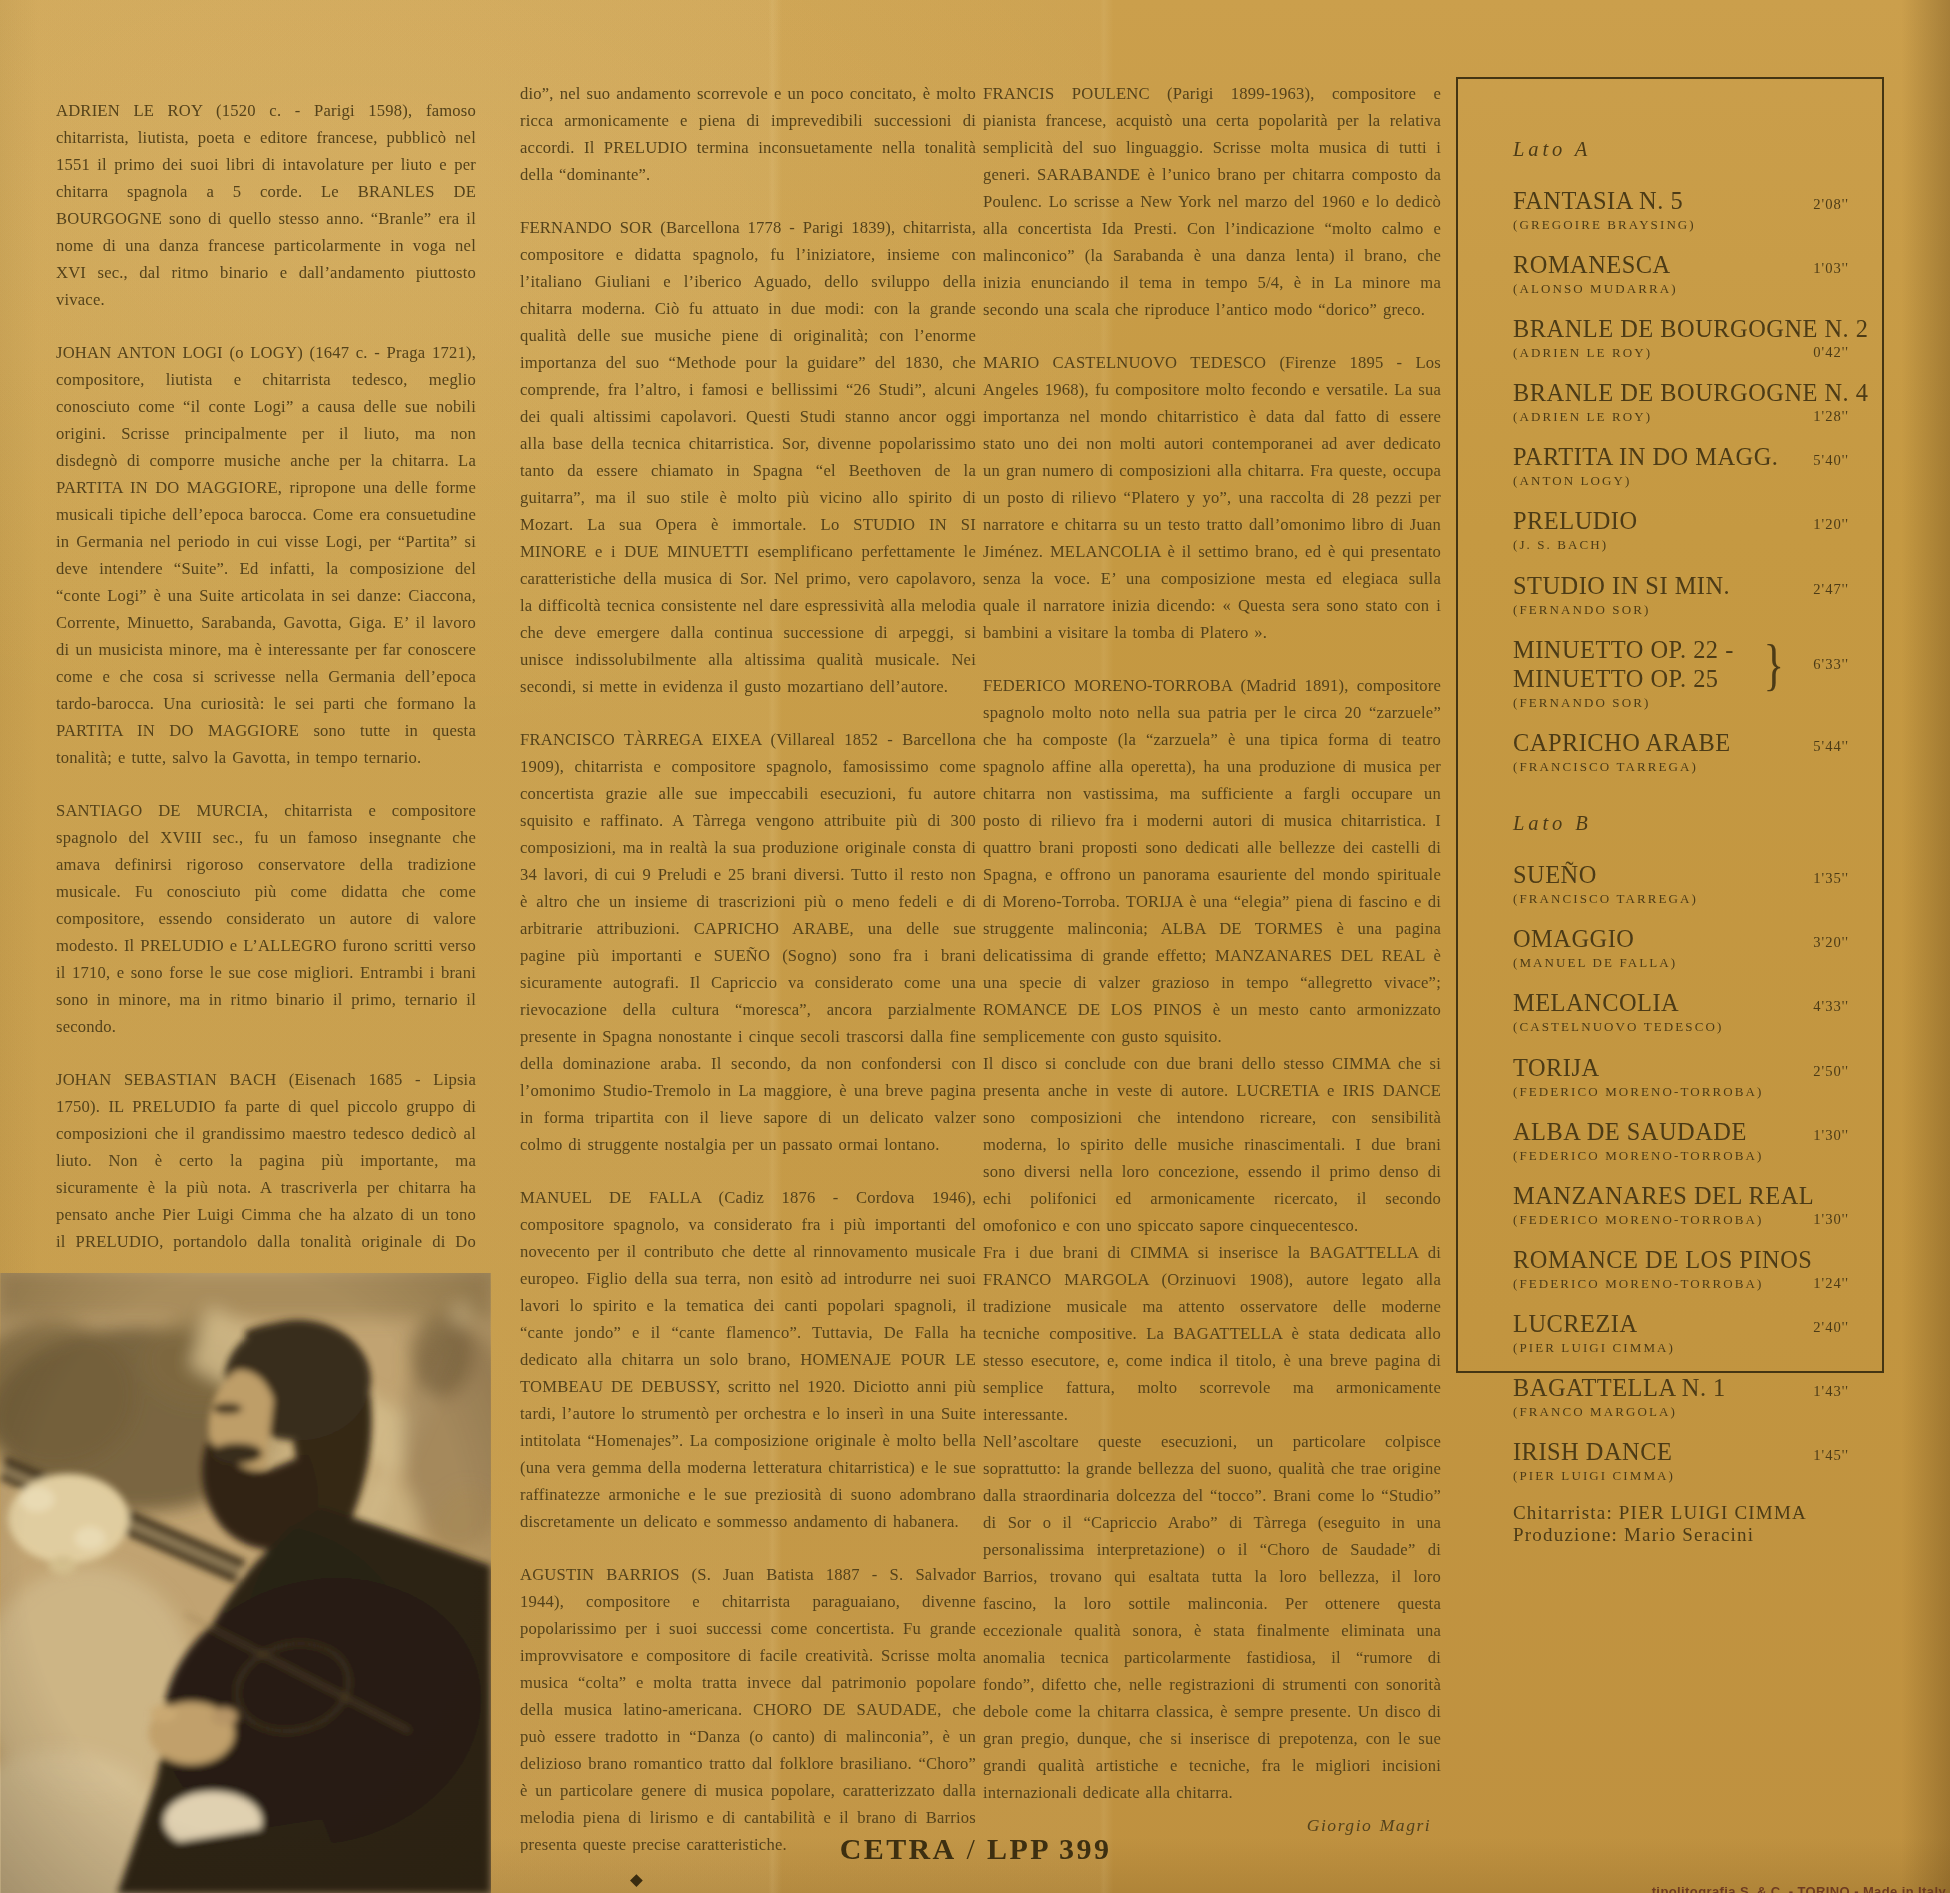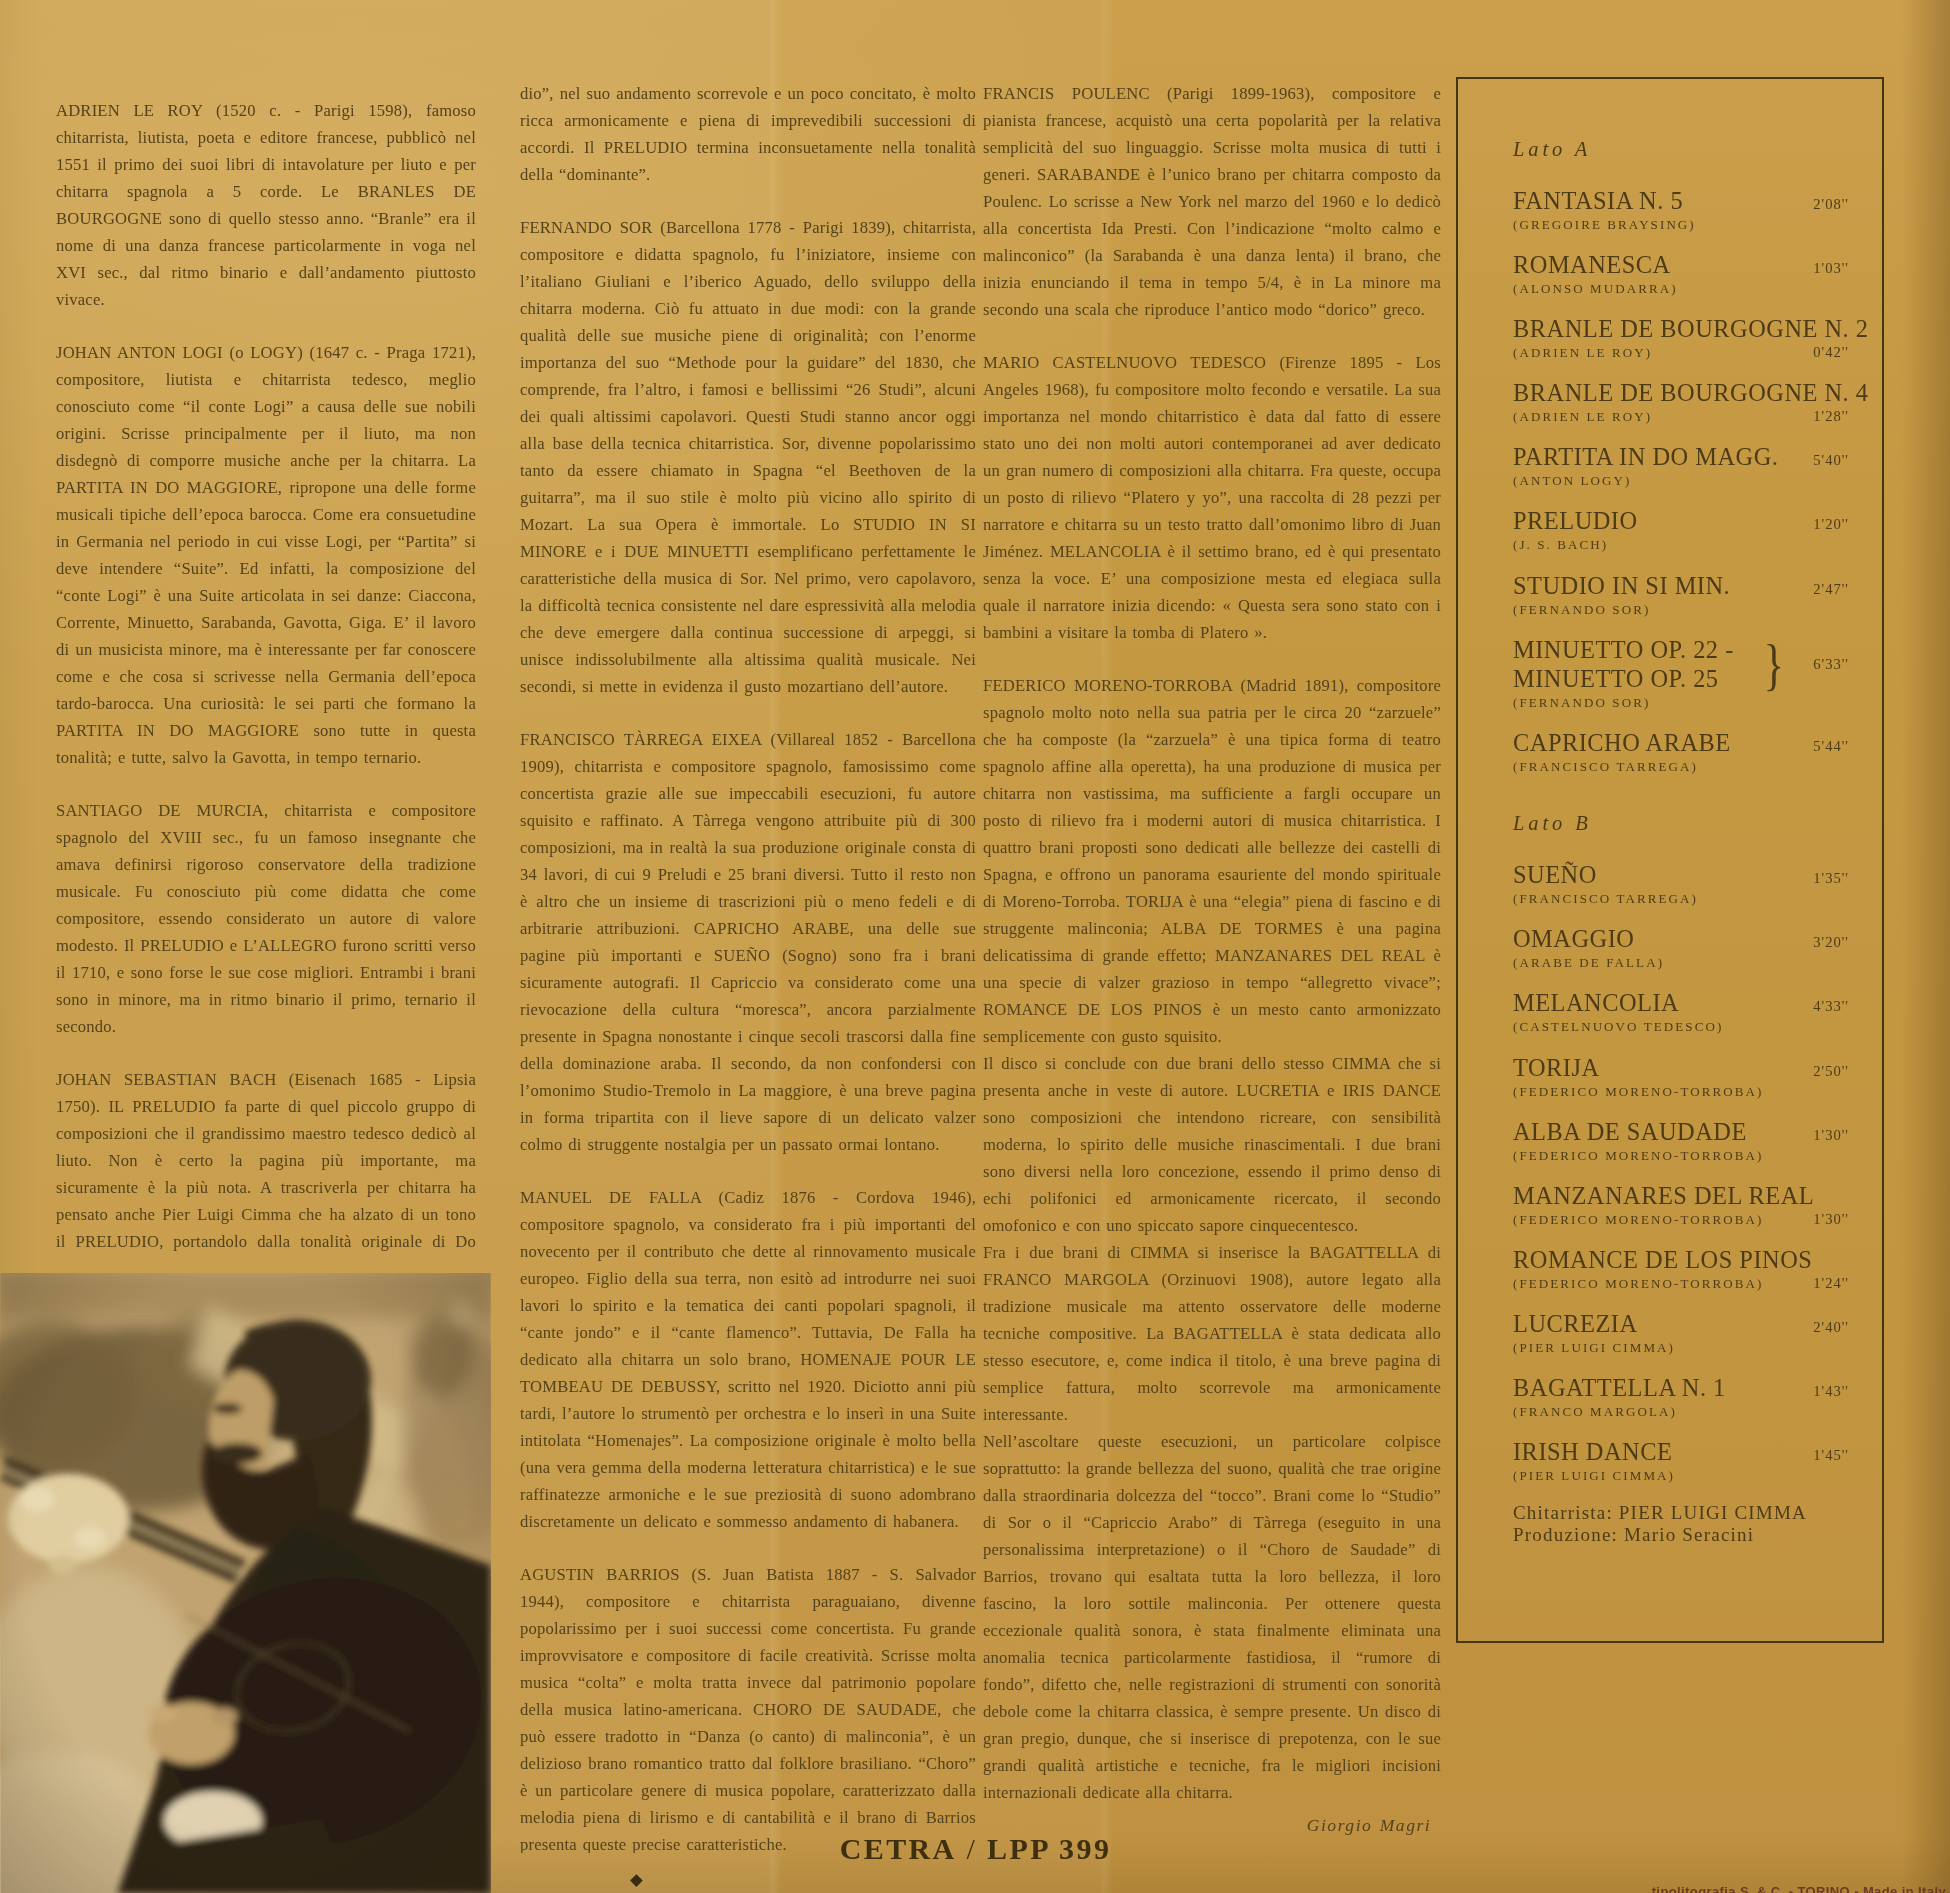--- a/index.html
+++ b/index.html
@@ -24,21 +24,21 @@
   #col2{left:520px;top:80px;width:456px;height:1773px;}
   #col3{left:983px;top:80px;width:458px;height:1773px;}
   .col p{margin:0 0 26px 0;}
   .col p.tight{margin-bottom:0;}
   .signature{
     text-align:right;font-style:italic;font-size:17.6px;letter-spacing:1.5px;
     padding-right:9.8px;margin-top:5.9px;color:#54421b;
   }
   
   #trackbox{
-    position:absolute;left:1456px;top:77px;width:428px;height:1566px;
+    position:absolute;left:1456px;top:77px;width:428px;height:1296px;
     box-sizing:border-box;border:2px solid #443513;
     padding:59px 33px 0 55px;color:#4c3b16;
   }
   .side-label{font-style:italic;font-size:20.5px;letter-spacing:3.9px;margin:0 0 25px 0;}
   .side-label.b{margin-top:35px;}
   .track{margin-bottom:14.6px;}
   .t-row{display:flex;justify-content:space-between;align-items:baseline;}
   .t-title{font-size:24.4px;letter-spacing:0.5px;line-height:29px;white-space:nowrap;}
   .t-comp{font-size:13px;letter-spacing:2.1px;line-height:20.5px;white-space:nowrap;}
   .t-dur{font-size:14.6px;letter-spacing:1px;white-space:nowrap;flex-shrink:0;padding-left:5.9px;}
@@ -206,21 +206,21 @@
           <span class="t-comp">(FRANCISCO  TARREGA)</span>
           <span class="t-dur"></span>
         </div>
     </div>
     <div class="track">
       <div class="t-row">
           <span class="t-title">OMAGGIO</span>
           <span class="t-dur">3'20''</span>
         </div>
       <div class="t-row">
-          <span class="t-comp">(ARABE  DE  FALLA)</span>
+          <span class="t-comp">(MANUEL  DE  FALLA)</span>
           <span class="t-dur"></span>
         </div>
     </div>
     <div class="track">
       <div class="t-row">
           <span class="t-title">MELANCOLIA</span>
           <span class="t-dur">4'33''</span>
         </div>
       <div class="t-row">
           <span class="t-comp">(CASTELNUOVO  TEDESCO)</span>

